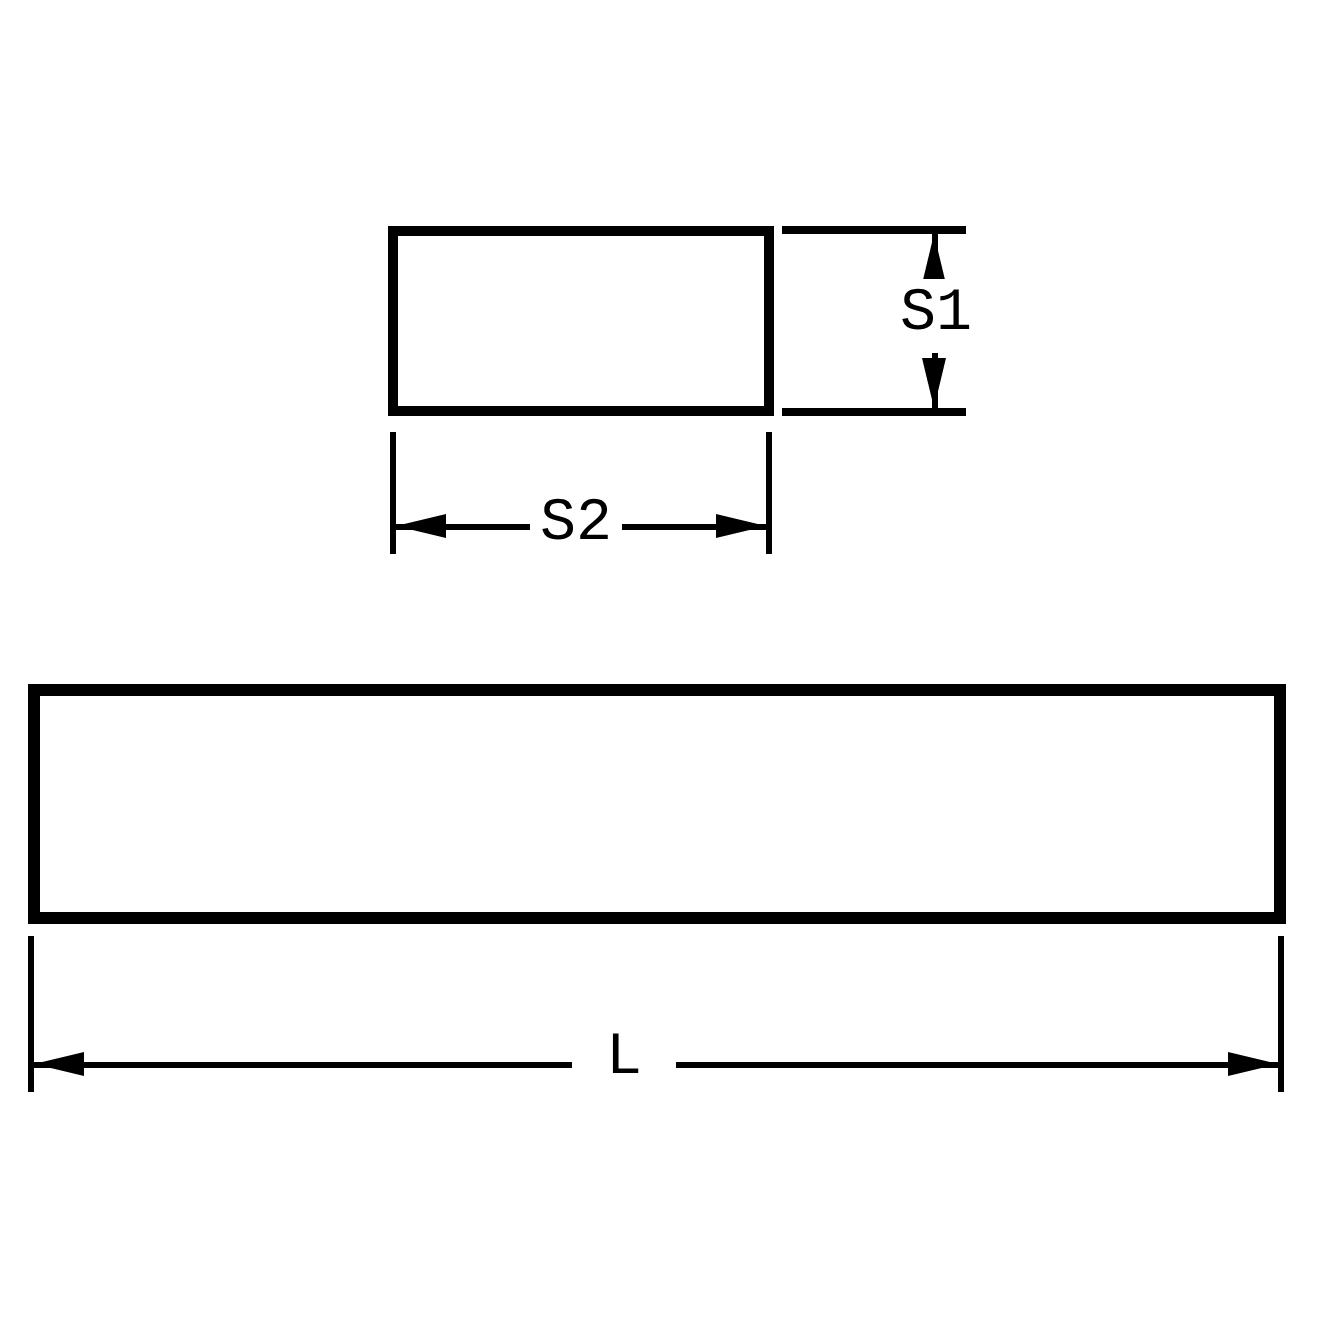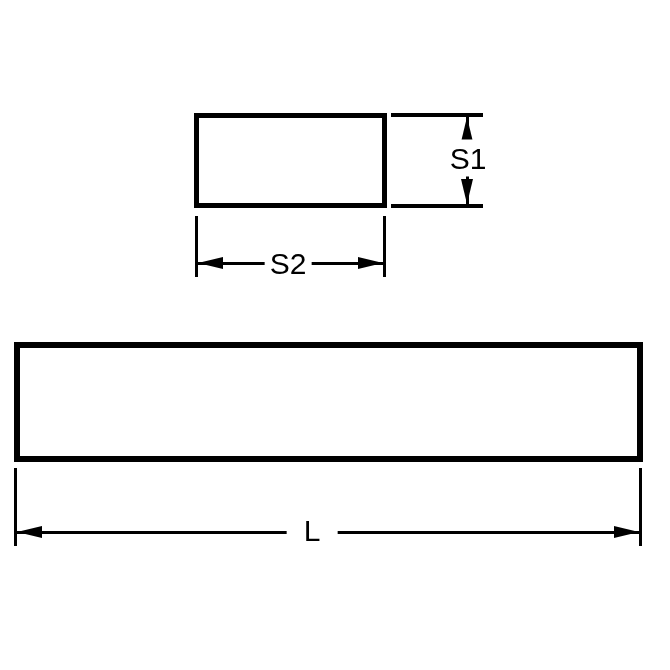--- a/index.html
+++ b/index.html
@@ -9,21 +9,21 @@
   html, body {
     margin: 0;
     padding: 0;
     background: var(--bg-color);
   }
   .canvas {
     position: relative;
     width: 670px;
     height: 670px;
     background: var(--bg-color);
-    font-family: Liberation Sans, sans-serif;
+    font-family: Liberation Mono, monospace;
     overflow: hidden;
   }
   .part-rect {
     position: absolute;
     box-sizing: border-box;
     background: var(--bg-color);
   }
   .part-rect.small { border: 5px solid var(--line-color); }
   .part-rect.long  { border: 6px solid var(--line-color); }
   .hline, .vline {

